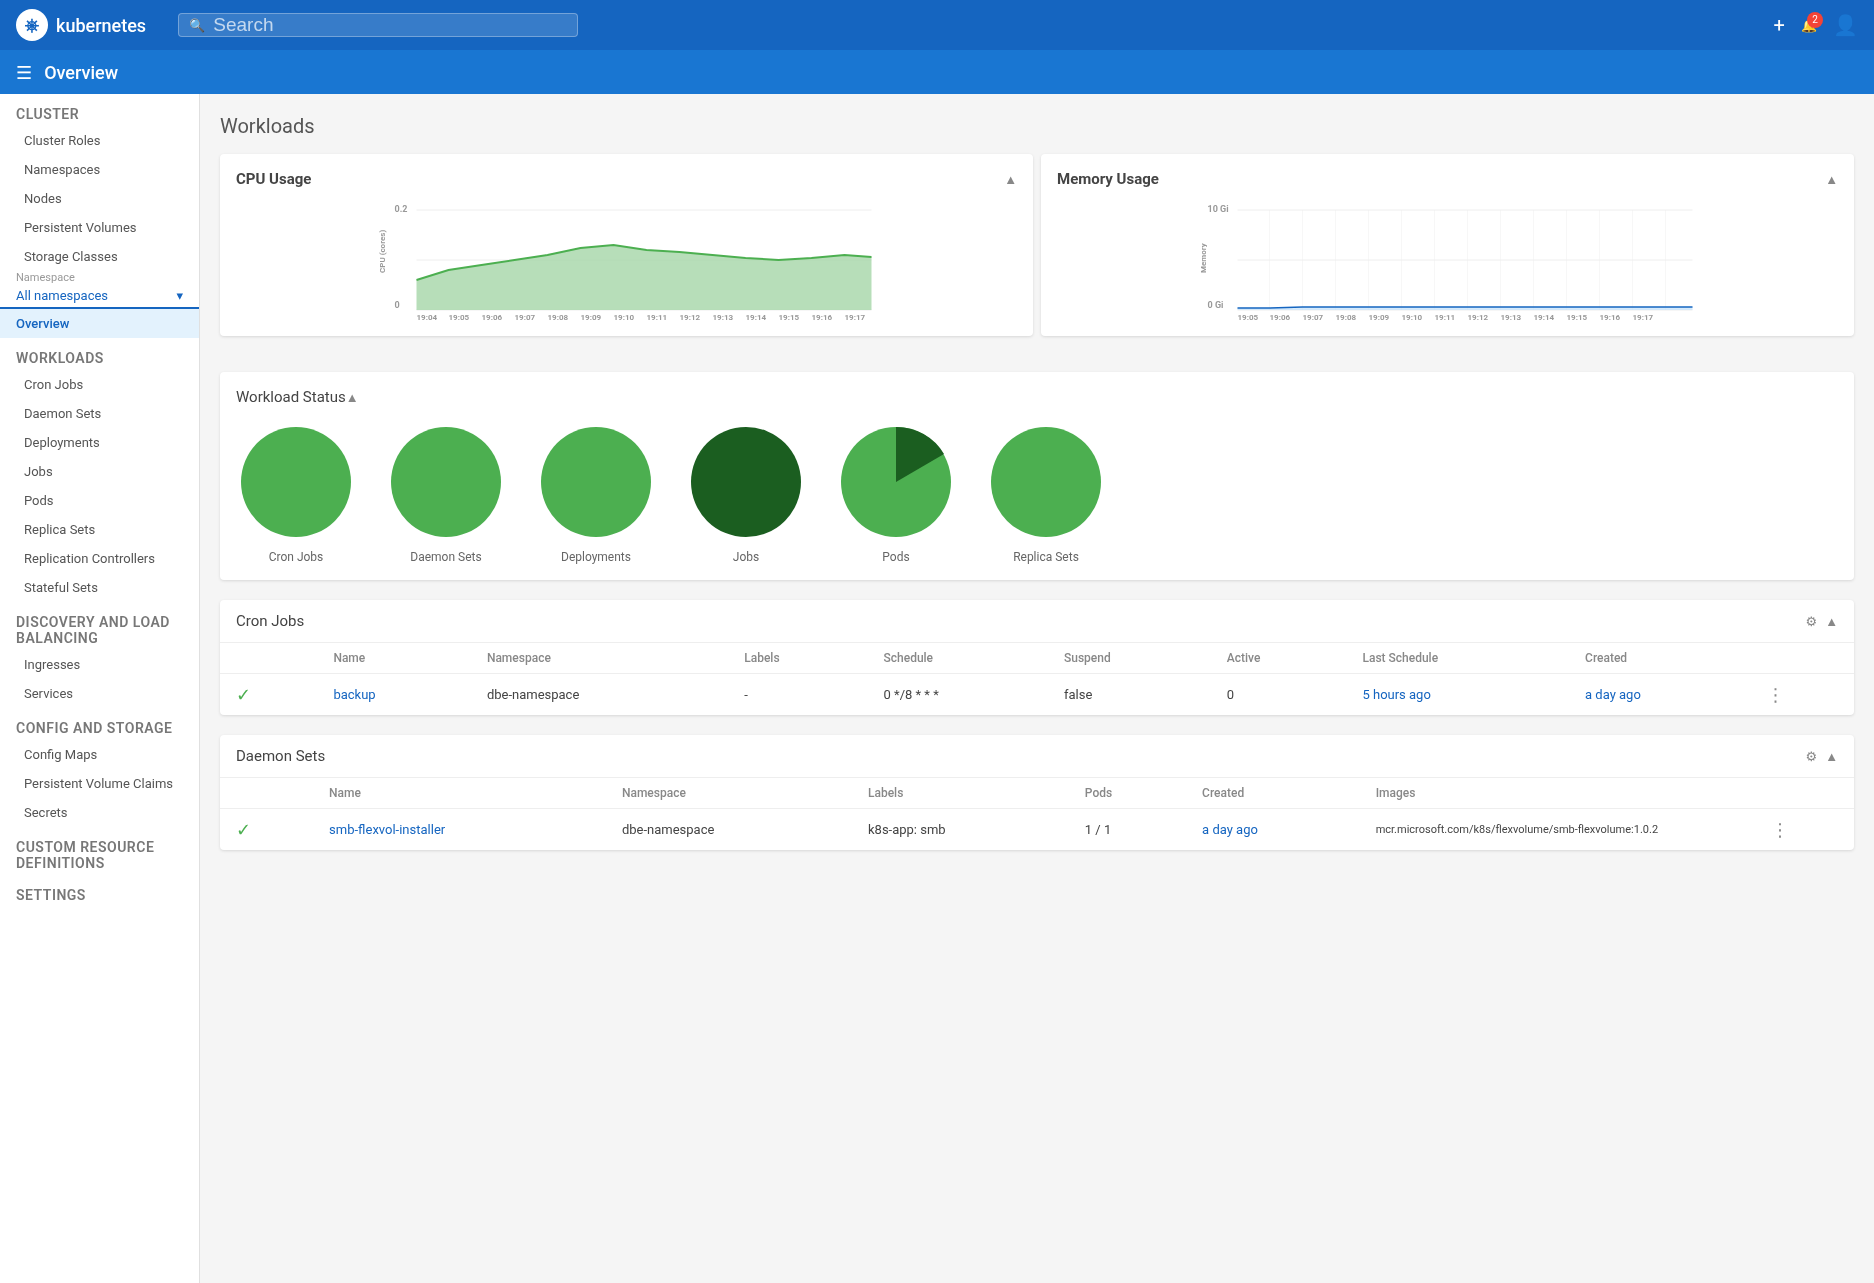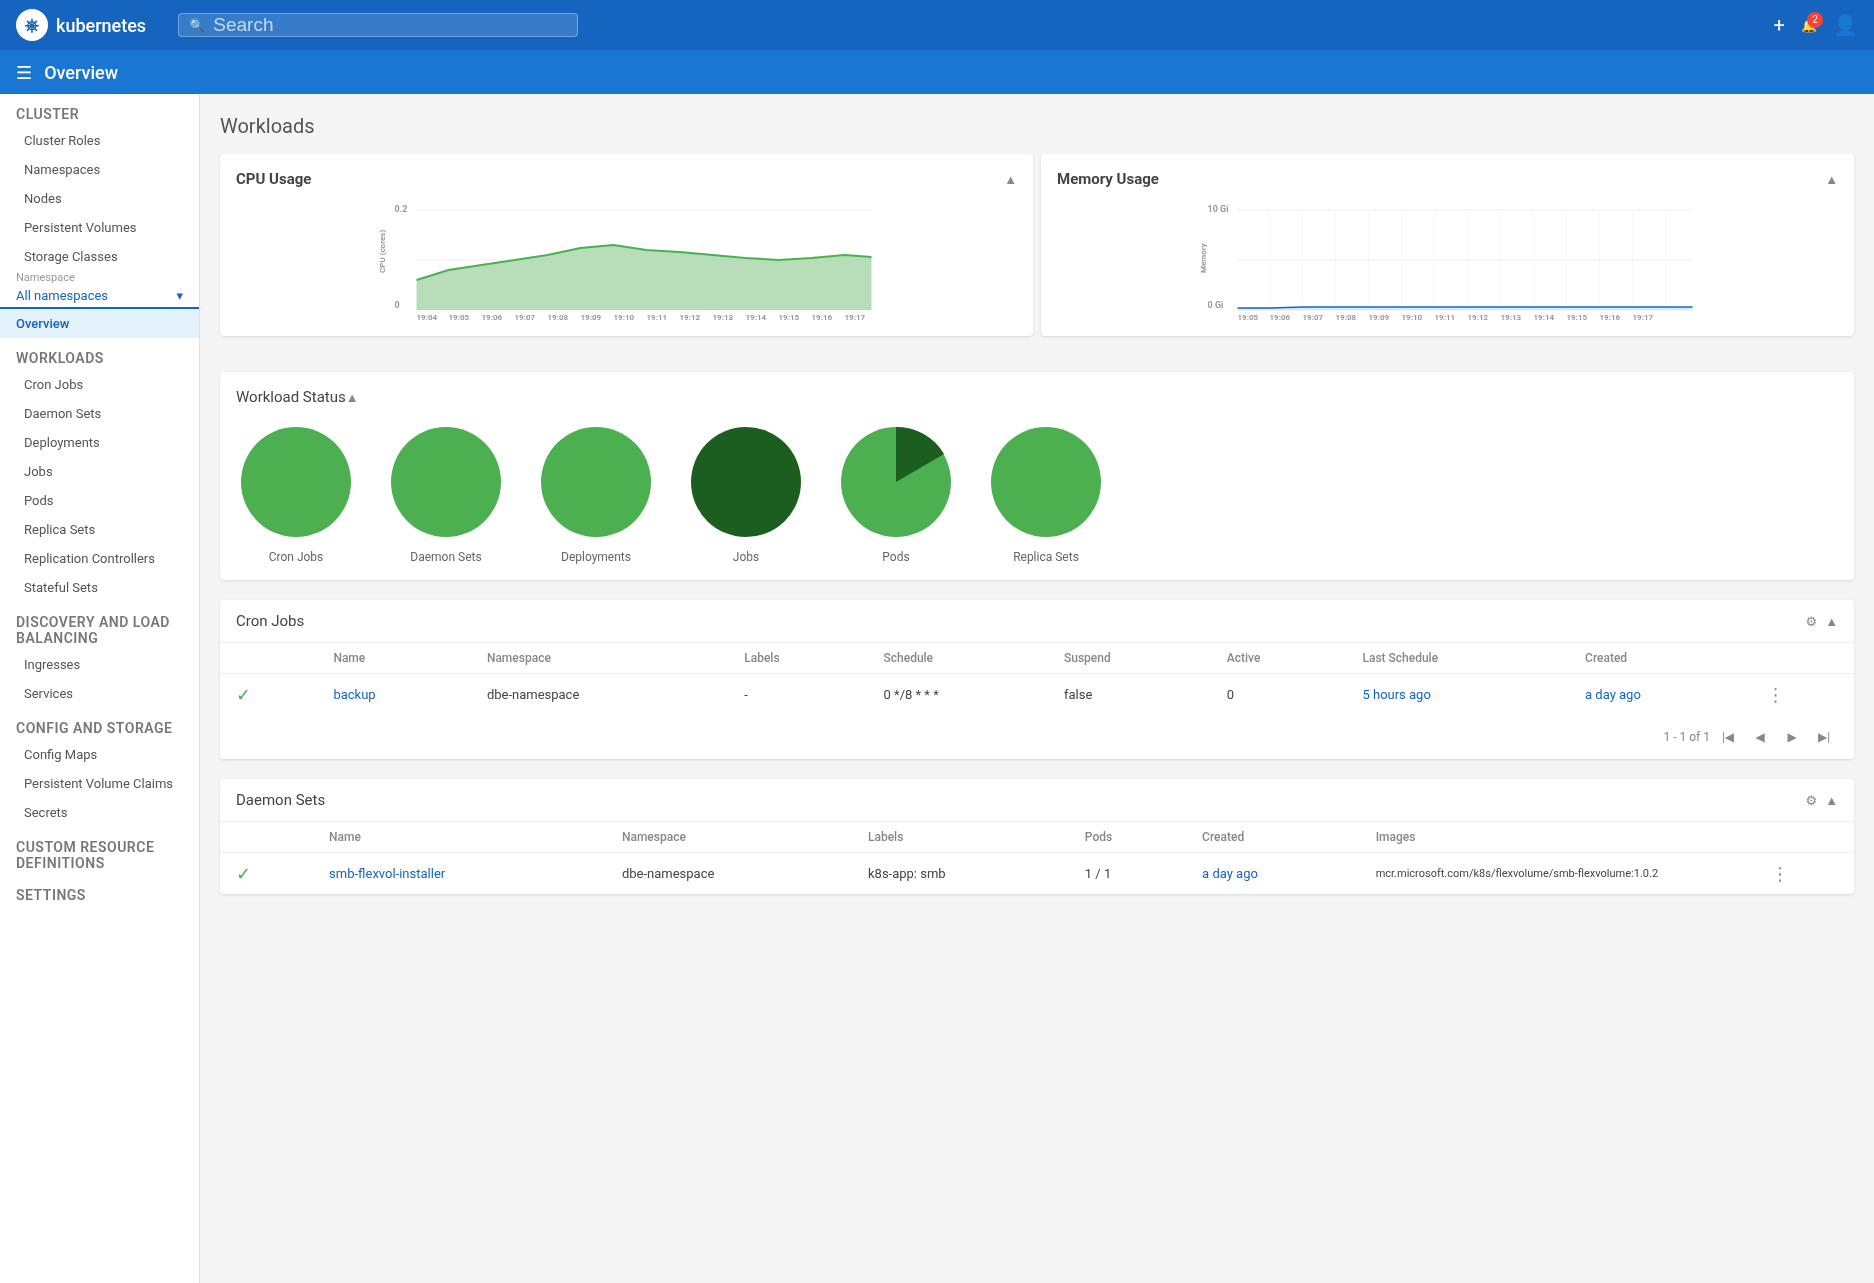--- a/index.html
+++ b/index.html
@@ -410,27 +410,20 @@
             <td>-</td>
             <td>0 */8 * * *</td>
             <td>false</td>
             <td>0</td>
             <td><a class="link">5 hours ago</a></td>
             <td><a class="link">a day ago</a></td>
             <td><span class="more-btn">⋮</span></td>
           </tr>
         </tbody>
       </table>
-      <div class="pagination">
-        <span>1 - 1 of 1</span>
-        <span class="page-btn">|◀</span>
-        <span class="page-btn">◀</span>
-        <span class="page-btn">▶</span>
-        <span class="page-btn">▶|</span>
-      </div>
     </div>
 
     <div class="table-card">
       <div class="table-card-header">
         <span class="table-card-title">Daemon Sets</span>
         <div class="table-card-actions">
           <span style="cursor:pointer;">⚙</span>
           <span style="cursor:pointer;">▲</span>
         </div>
       </div>

